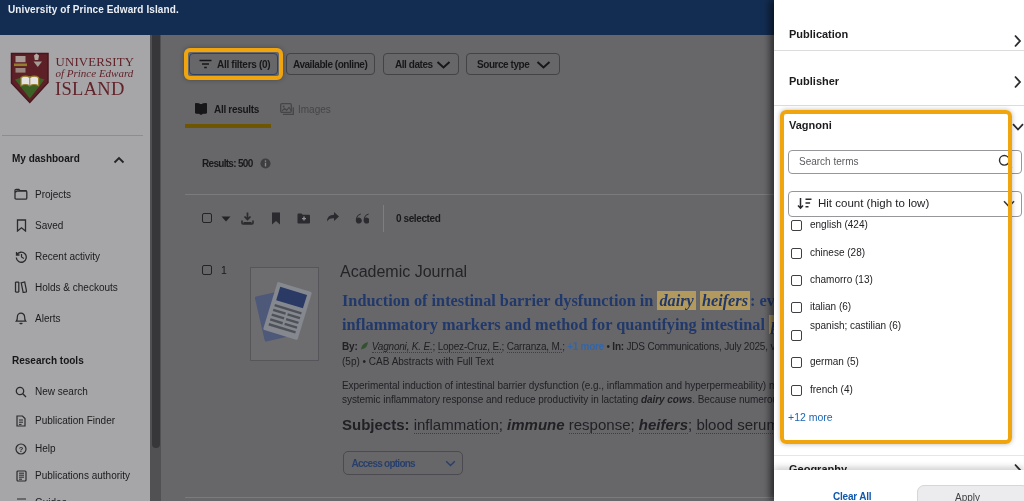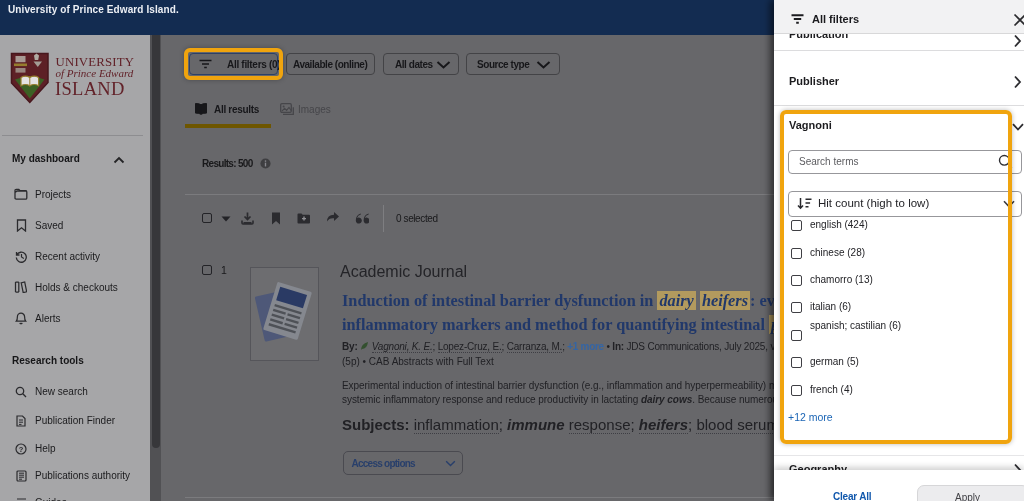--- a/index.html
+++ b/index.html
@@ -144,21 +144,21 @@
     </svg>
     <div class="thumb" style="top:11px;height:416px"></div>
   </div>
 
 <div id="main"></div>
 
 <div class="btn" style="left:189px;top:53px;width:89px;border:1.6px solid #2c4066;z-index:5"></div>
 <svg class="abs" style="left:199px;top:59px;z-index:5" width="13" height="10" viewBox="0 0 13 10">
     <path d="M0.5 1.5 h12 M3 5 h7 M5.2 8.5 h2.6" stroke="#17171a" stroke-width="1.7" fill="none"></path>
   </svg>
-<div class="btxt" style="left:217px;top:59px;margin-left:10px;">All filters (0)</div>
+<div class="btxt" style="left:217px;top:59px;">All filters (0)</div>
 
 <div class="btn" style="left:286px;top:53px;width:89px;z-index:5"></div>
 <div class="btxt" style="left:293px;top:59px;letter-spacing:-0.45px">Available (online)</div>
 
 <div class="btn" style="left:383px;top:53px;width:76px;z-index:5"></div>
 <div class="btxt" style="left:395px;top:59px;letter-spacing:-0.45px">All dates</div>
 <svg class="abs" style="left:436px;top:61px;z-index:5" width="15" height="8" viewBox="0 0 15 8">
     <path d="M1.5 1 L7.5 6.5 L13.5 1" stroke="#17171a" stroke-width="2" fill="none"></path>
   </svg>
 
@@ -207,21 +207,21 @@
     <path d="M7 3.6 v4 M5 5.6 h4" stroke="#8f8f93" stroke-width="1.4"></path>
   </svg>
 <svg class="abs" style="left:326px;top:211px;z-index:5" width="14" height="13" viewBox="0 0 14 13">
     <path d="M8 1 l5 4.5 -5 4.5 v-2.8 q-5 -0.5 -7 3.3 q0 -6.5 7 -6.8 Z" fill="#2b2b2f"></path>
   </svg>
 <svg class="abs" style="left:355px;top:213px;z-index:5" width="14" height="11" viewBox="0 0 14 11">
     <path d="M5.8 0.5 q-5 1.5 -5 7 a3 3 0 1 0 1.2 -2.3 q0.6 -2.8 3.8 -3.6 Z" fill="#2b2b2f"></path>
     <path d="M13 0.5 q-5 1.5 -5 7 a3 3 0 1 0 1.2 -2.3 q0.6 -2.8 3.8 -3.6 Z" fill="#2b2b2f" transform="translate(0.6,0)"></path>
   </svg>
 <div class="abs" style="left:383px;top:205px;width:1px;height:27px;background:#7e7e81;z-index:5"></div>
-<div class="mtext" style="left:396px;top:213px;font-size:10px;font-weight:normal;letter-spacing:-0.4px;color:#19191b;z-index:5">0 selected</div>
+<div class="mtext" style="left:396px;top:213px;font-size:10px;font-weight:bold;letter-spacing:-0.4px;color:#19191b;z-index:5">0 selected</div>
 
 <div class="abs" style="left:202px;top:265px;width:10px;height:10px;border:1.7px solid #232327;border-radius:2px;z-index:5"></div>
 <div class="mtext" style="left:221px;top:264px;font-size:10.5px;color:#19191b;z-index:5">1</div>
 
 <div class="abs" style="left:250px;top:267px;width:69px;height:94px;border:1px solid #55555a;background:#6d6d70;z-index:5"></div>
 <svg class="abs" style="left:255px;top:280px;z-index:5" width="60" height="70" viewBox="0 0 60 70">
   <g transform="rotate(-13 24 38)">
       <rect x="5" y="12" width="34" height="46" rx="1.5" fill="#4e5878"></rect>
     </g>
   <g transform="rotate(17 32 36)">
@@ -263,29 +263,20 @@
 <div class="abs" style="left:185px;top:497px;width:590px;height:1px;background:#7b7b7e;z-index:5"></div>
 
 <div id="panel">
 
   <div class="p-row-label" style="top:28px;z-index:2">Publication</div>
   <svg class="abs" style="left:239px;top:34px;z-index:2" width="9" height="14" viewBox="0 0 9 14">
       <path d="M2 1.5 L7 7 L2 12.5" stroke="#2c2c30" stroke-width="1.8" fill="none"></path>
     </svg>
   <div class="p-div" style="top:50px"></div>
 
-  <div id="panel-header">
-    <svg class="abs" style="left:17px;top:14px" width="13" height="11" viewBox="0 0 13 11">
-        <path d="M0.5 1.2 h12 M2.8 5 h7.4 M5.2 8.8 h2.6" stroke="#1d1d20" stroke-width="1.9" fill="none"></path>
-      </svg>
-    <div class="abs" style="left:38px;top:13px;font-size:11px;font-weight:bold;color:#1b1b1e">All filters</div>
-    <svg class="abs" style="left:239px;top:13px" width="14" height="14" viewBox="0 0 14 14">
-        <path d="M1.5 1.5 L12.5 12.5 M12.5 1.5 L1.5 12.5" stroke="#2a2a2d" stroke-width="1.7"></path>
-      </svg>
-  </div>
 
   <div class="p-row-label" style="top:75px">Publisher</div>
   <svg class="abs" style="left:239px;top:75px" width="9" height="14" viewBox="0 0 9 14">
       <path d="M2 1.5 L7 7 L2 12.5" stroke="#2c2c30" stroke-width="1.8" fill="none"></path>
     </svg>
   <div class="p-div" style="top:105px"></div>
 
   <div class="p-row-label" style="top:119px">Vagnoni</div>
   <svg class="abs" style="left:238px;top:123px" width="12" height="8" viewBox="0 0 12 8">
       <path d="M1 1.2 L6 6.5 L11 1.2" stroke="#2c2c30" stroke-width="1.8" fill="none"></path>

